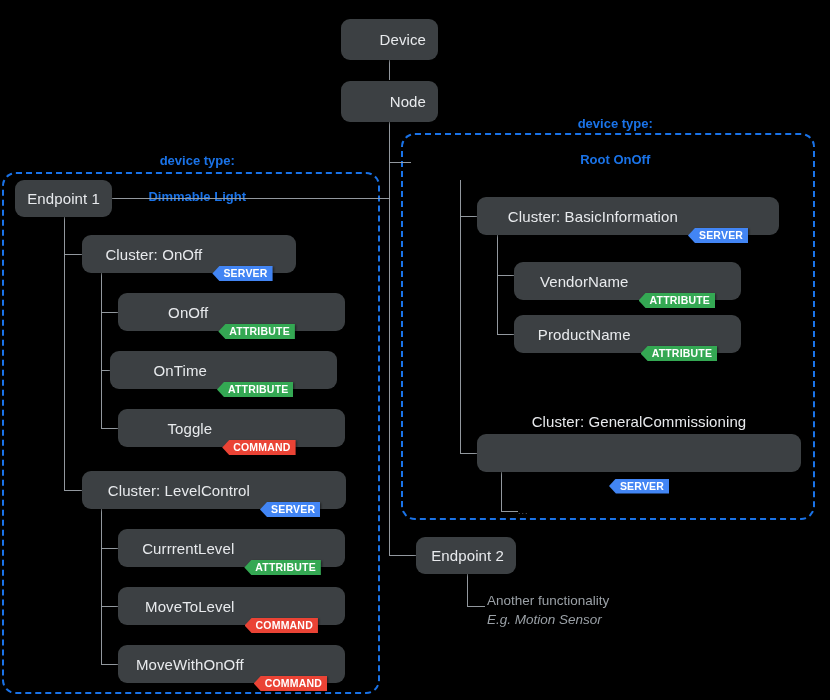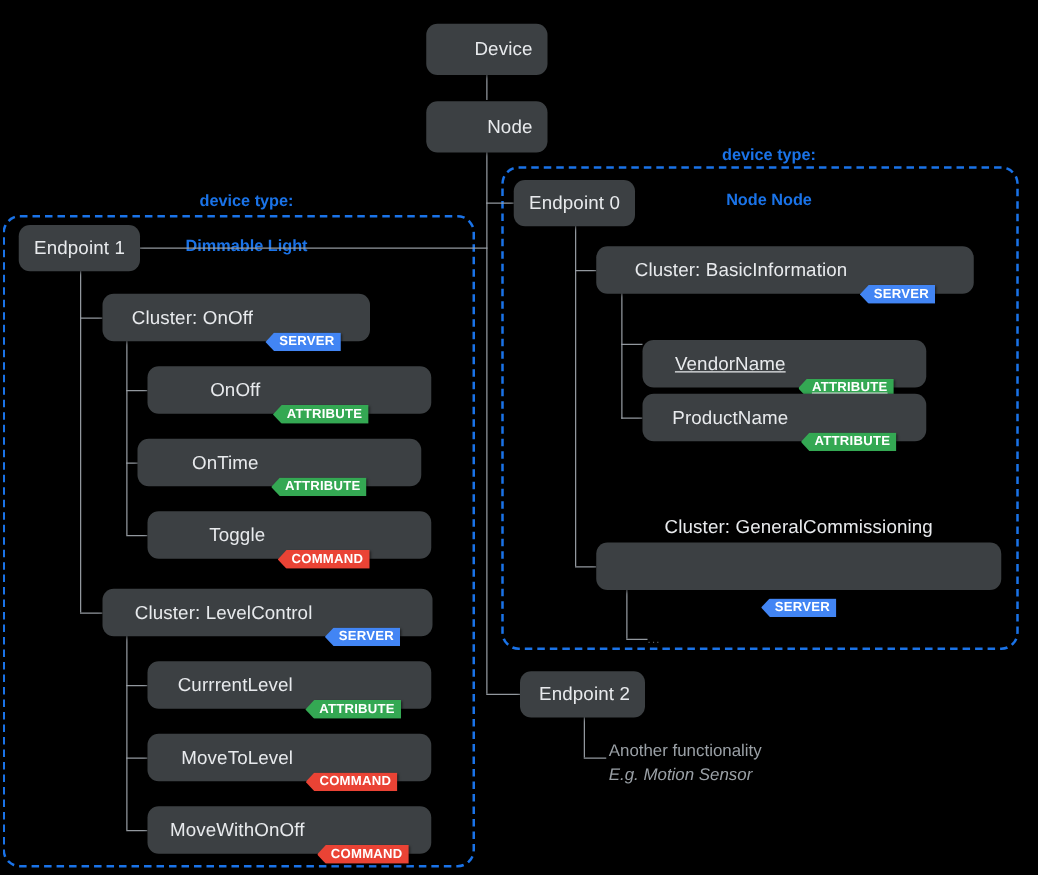--- a/index.html
+++ b/index.html
@@ -112,21 +112,21 @@
 
   <div class="region" style="left:2px; top:172px; width:378px; height:522px;"></div>
   <div class="region" style="left:401px; top:133px; width:414px; height:387px;"></div>
 
   <div class="region-label" style="left:60px; top:134px; width:260px;">
     <span>device type:</span><br>
     <span>Dimmable Light</span>
   </div>
   <div class="region-label" style="left:488px; top:97px; width:240px;">
     <span>device type:</span><br>
-    <span>Node Node</span>
+    <span>Root OnOff</span>
   </div>
 
   <div class="line vline" style="left:389px; top:60px; height:20px;"></div>
 
   <div class="line vline" style="left:389px; top:121px; height:434px;"></div>
 
   <div class="line hline" style="left:389px; top:162px; width:22px;"></div>
 
   <div class="line hline" style="left:110px; top:198px; width:280px;"></div>
 
@@ -162,23 +162,20 @@
   <div class="line hline" style="left:467px; top:606px; width:18px;"></div>
 
   <div class="node plain" style="left:341px; top:19px; width:97px; height:41px;">
     <span class="lbl">Device</span>
   </div>
 
   <div class="node plain" style="left:341px; top:81px; width:97px; height:41px;">
     <span class="lbl">Node</span>
   </div>
 
-  <div class="node plain" style="left:411px; top:144px; width:97px; height:37px;">
-    <span class="lbl">Endpoint 0</span>
-  </div>
 
   <div class="node plain" style="left:15px; top:180px; width:97px; height:37px;">
     <span class="lbl">Endpoint 1</span>
   </div>
 
   <div class="node plain" style="left:416px; top:537px; width:100px; height:37px;">
     <span class="lbl">Endpoint 2</span>
   </div>
 
   <div class="node" style="left:82px; top:235px; width:214px; height:38px;">
@@ -237,21 +234,21 @@
     </span>
   </div>
 
   <div class="node" style="left:477px; top:197px; width:302px; height:38px;">
     <span class="lbl">Cluster: BasicInformation</span>
     <span class="badge-wrap">
       <span class="badge server">SERVER</span>
     </span>
   </div>
 
-  <div class="node" style="left:514px; top:272px; width:227px; height:38px;text-decoration:underline;">
+  <div class="node" style="left:514px; top:262px; width:227px; height:38px;">
     <span class="lbl">VendorName</span>
     <span class="badge-wrap">
       <span class="badge attribute">ATTRIBUTE</span>
     </span>
   </div>
 
   <div class="node" style="left:514px; top:315px; width:227px; height:38px;">
     <span class="lbl">ProductName</span>
     <span class="badge-wrap">
       <span class="badge attribute">ATTRIBUTE</span>

